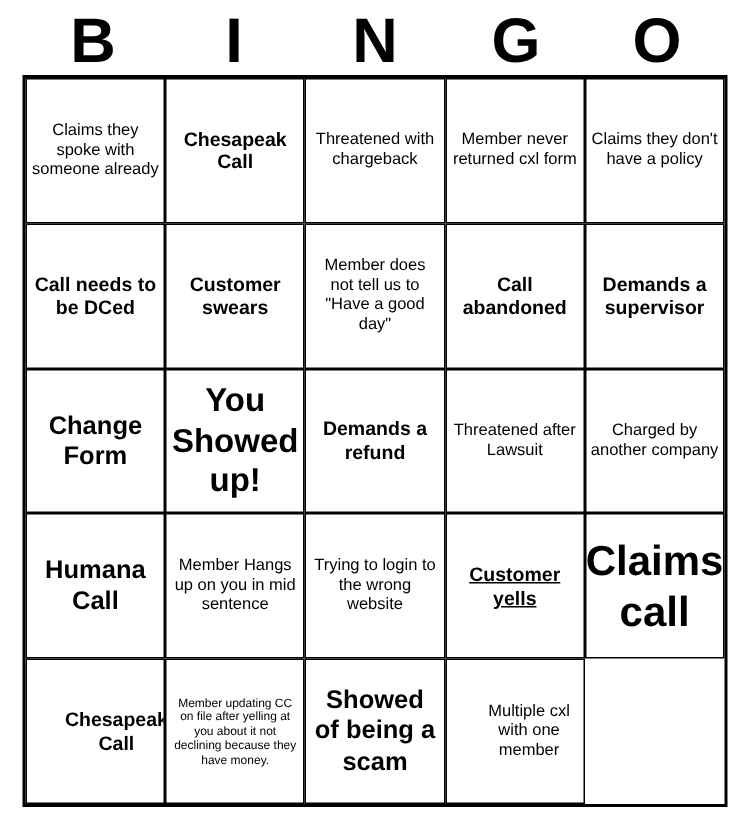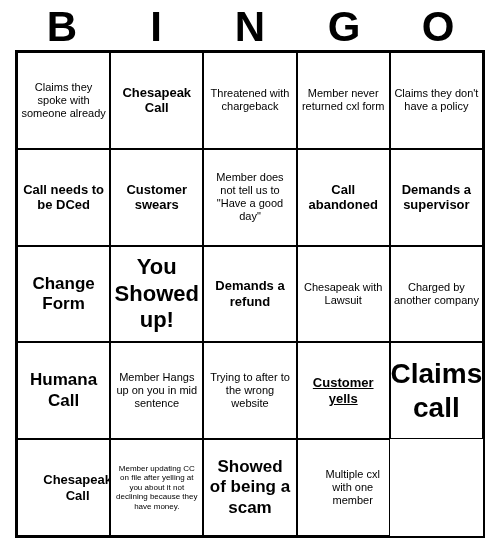--- a/index.html
+++ b/index.html
@@ -63,24 +63,24 @@
     <div class="bingo-cell" style="font-size: 11px; font-weight: normal;">Member never returned cxl form</div>
     <div class="bingo-cell" style="font-size: 11px; font-weight: normal;">Claims they don't have a policy</div>
     <div class="bingo-cell" style="font-size: 13px; font-weight: bold;">Call needs to be DCed</div>
     <div class="bingo-cell" style="font-size: 13px; font-weight: bold;">Customer swears</div>
     <div class="bingo-cell" style="font-size: 11px; font-weight: normal;">Member does not tell us to "Have a good day"</div>
     <div class="bingo-cell" style="font-size: 13px; font-weight: bold;">Call abandoned</div>
     <div class="bingo-cell" style="font-size: 13px; font-weight: bold;">Demands a supervisor</div>
     <div class="bingo-cell" style="font-size: 17px; font-weight: bold;">Change Form</div>
     <div class="bingo-cell" style="font-size: 22px; font-weight: bold;">You Showed up!</div>
     <div class="bingo-cell" style="font-size: 13px; font-weight: bold;">Demands a refund</div>
-    <div class="bingo-cell" style="font-size: 11px; font-weight: normal;">Chesapeak with Lawsuit</div>
+    <div class="bingo-cell" style="font-size: 11px; font-weight: normal;">Threatened after Lawsuit</div>
     <div class="bingo-cell" style="font-size: 11px; font-weight: normal;">Charged by another company</div>
     <div class="bingo-cell" style="font-size: 17px; font-weight: bold;">Humana Call</div>
     <div class="bingo-cell" style="font-size: 11px; font-weight: normal;">Member Hangs up on you in mid sentence</div>
-    <div class="bingo-cell" style="font-size: 11px; font-weight: normal;">Trying to after to the wrong website</div>
+    <div class="bingo-cell" style="font-size: 11px; font-weight: normal;">Trying to login to the wrong website</div>
     <div class="bingo-cell" style="font-size: 13px; font-weight: bold; text-decoration: underline;">Customer yells</div>
     <div class="bingo-cell" style="font-size: 28px; font-weight: bold;">Claims call</div>
     <div class="bingo-cell" style="font-size: 13px; font-weight: bold; padding-left: 31px;">Chesapeak Call</div>
     <div class="bingo-cell" style="font-size: 8px; font-weight: normal;">Member updating CC on file after yelling at you about it not declining because they have money.</div>
     <div class="bingo-cell" style="font-size: 17px; font-weight: bold;">Showed of being a scam</div>
     <div class="bingo-cell" style="font-size: 11px; font-weight: normal; padding-left: 22px;">Multiple cxl with one member</div>
   </div>
 
 </body></html>

